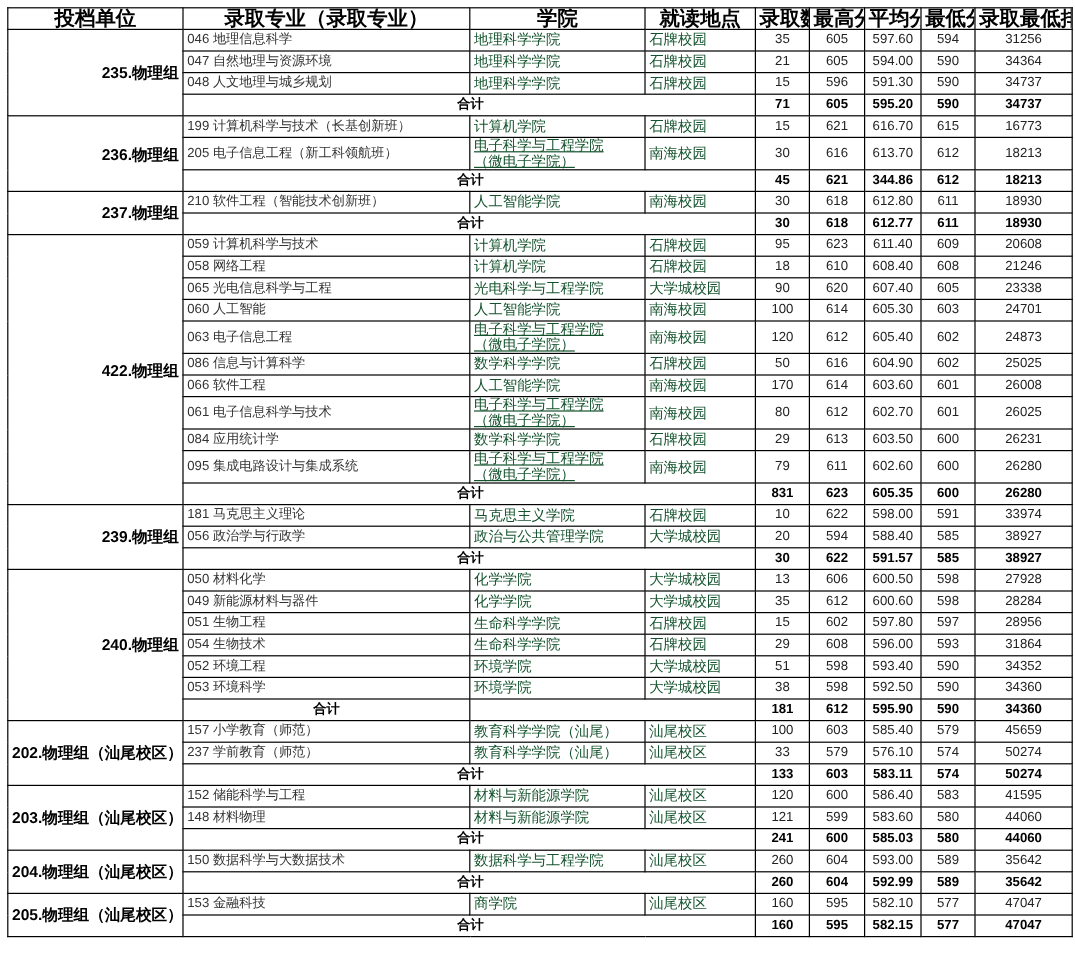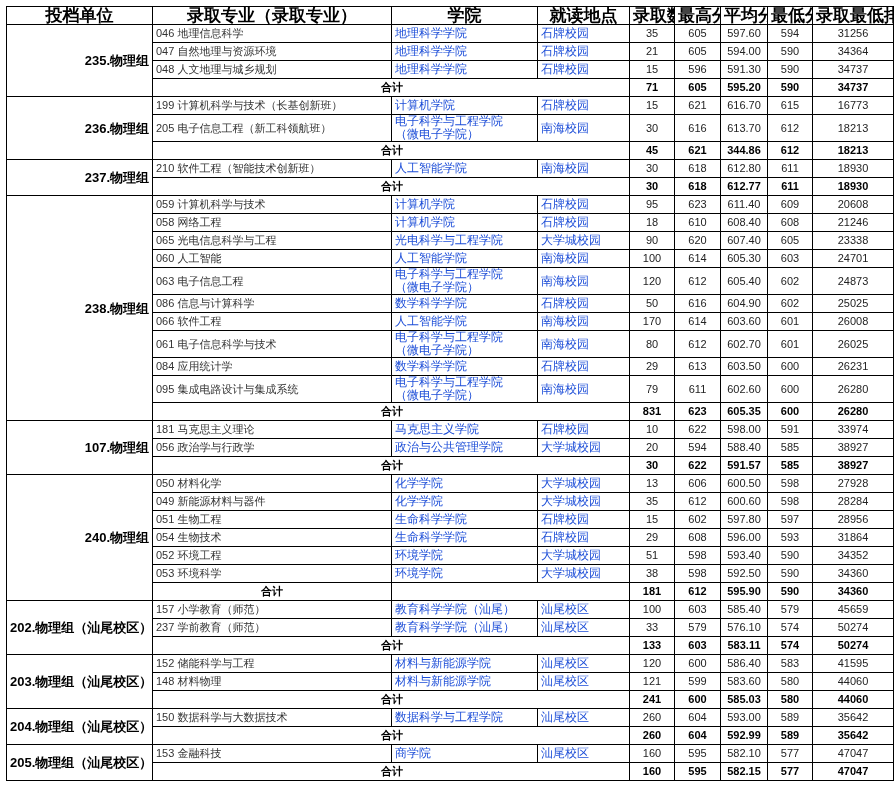--- a/index.html
+++ b/index.html
@@ -5,27 +5,27 @@
     html, body { margin: 0; padding: 0; background: #ffffff; }
     body { width: 896px; height: 796px; overflow: hidden; font-family: "Liberation Sans", "DejaVu Sans", sans-serif; color: #000; }
     table { position: absolute; left: 6px; top: 6px; border-collapse: collapse; table-layout: fixed; width: 887px; }
     td, th { border: 1px solid #000; padding: 0 3px; font-size: 11px; line-height: 13px; white-space: nowrap; overflow: hidden; }
     th { height: 17px; font-weight: bold; text-align: center; font-size: 17px; }
     tr.r { height: 18px; }
     tr.r2 { height: 26px; padding-left: 12px; }
     tr.sum { height: 18px; }
     td.grp { font-weight: bold; text-align: right; vertical-align: middle; font-size: 13px; }
     td.maj { color: #333; }
-    td.sch, td.loc { color: #1d4ed8; font-size: 12px; }
+    td.sch, td.loc { color: #14532d; font-size: 12px; }
     td.num { text-align: center; color: #222; }
     tr.sum td { font-weight: bold; }
     td.sumlbl { text-align: right; padding-right: 0; }
     td.sumlbl-c { text-align: center; }
     td.sum-num { text-align: center; font-weight: bold; }
-    .wrap2 { white-space: normal; line-height: 13px; }
+    .wrap2 { white-space: normal; line-height: 13px; text-decoration: underline; }
   </style>
 </head>
 <body>
 
 <table>
   <colgroup>
     <col style="width:146px">
     <col style="width:239px">
     <col style="width:146px">
     <col style="width:92px">
@@ -133,21 +133,21 @@
       </tr>
       <tr class="sum">
         <td class="sumlbl" colspan="3" style="text-align:left;padding-left:228px;"><span>合计</span></td>
         <td class="sum-num">30</td>
         <td class="sum-num">618</td>
         <td class="sum-num">612.77</td>
         <td class="sum-num">611</td>
         <td class="sum-num">18930</td>
       </tr>
       <tr class="r">
-        <td class="grp" rowspan="11">238.物理组</td>
+        <td class="grp" rowspan="11">422.物理组</td>
         <td class="maj">059 计算机科学与技术</td>
         <td class="sch">计算机学院</td>
         <td class="loc">石牌校园</td>
         <td class="num">95</td>
         <td class="num">623</td>
         <td class="num">611.40</td>
         <td class="num">609</td>
         <td class="num">20608</td>
       </tr>
       <tr class="r">
@@ -251,21 +251,21 @@
       </tr>
       <tr class="sum">
         <td class="sumlbl" colspan="3" style="text-align:left;padding-left:228px;"><span>合计</span></td>
         <td class="sum-num">831</td>
         <td class="sum-num">623</td>
         <td class="sum-num">605.35</td>
         <td class="sum-num">600</td>
         <td class="sum-num">26280</td>
       </tr>
       <tr class="r">
-        <td class="grp" rowspan="3">107.物理组</td>
+        <td class="grp" rowspan="3">239.物理组</td>
         <td class="maj">181 马克思主义理论</td>
         <td class="sch">马克思主义学院</td>
         <td class="loc">石牌校园</td>
         <td class="num">10</td>
         <td class="num">622</td>
         <td class="num">598.00</td>
         <td class="num">591</td>
         <td class="num">33974</td>
       </tr>
       <tr class="r">

